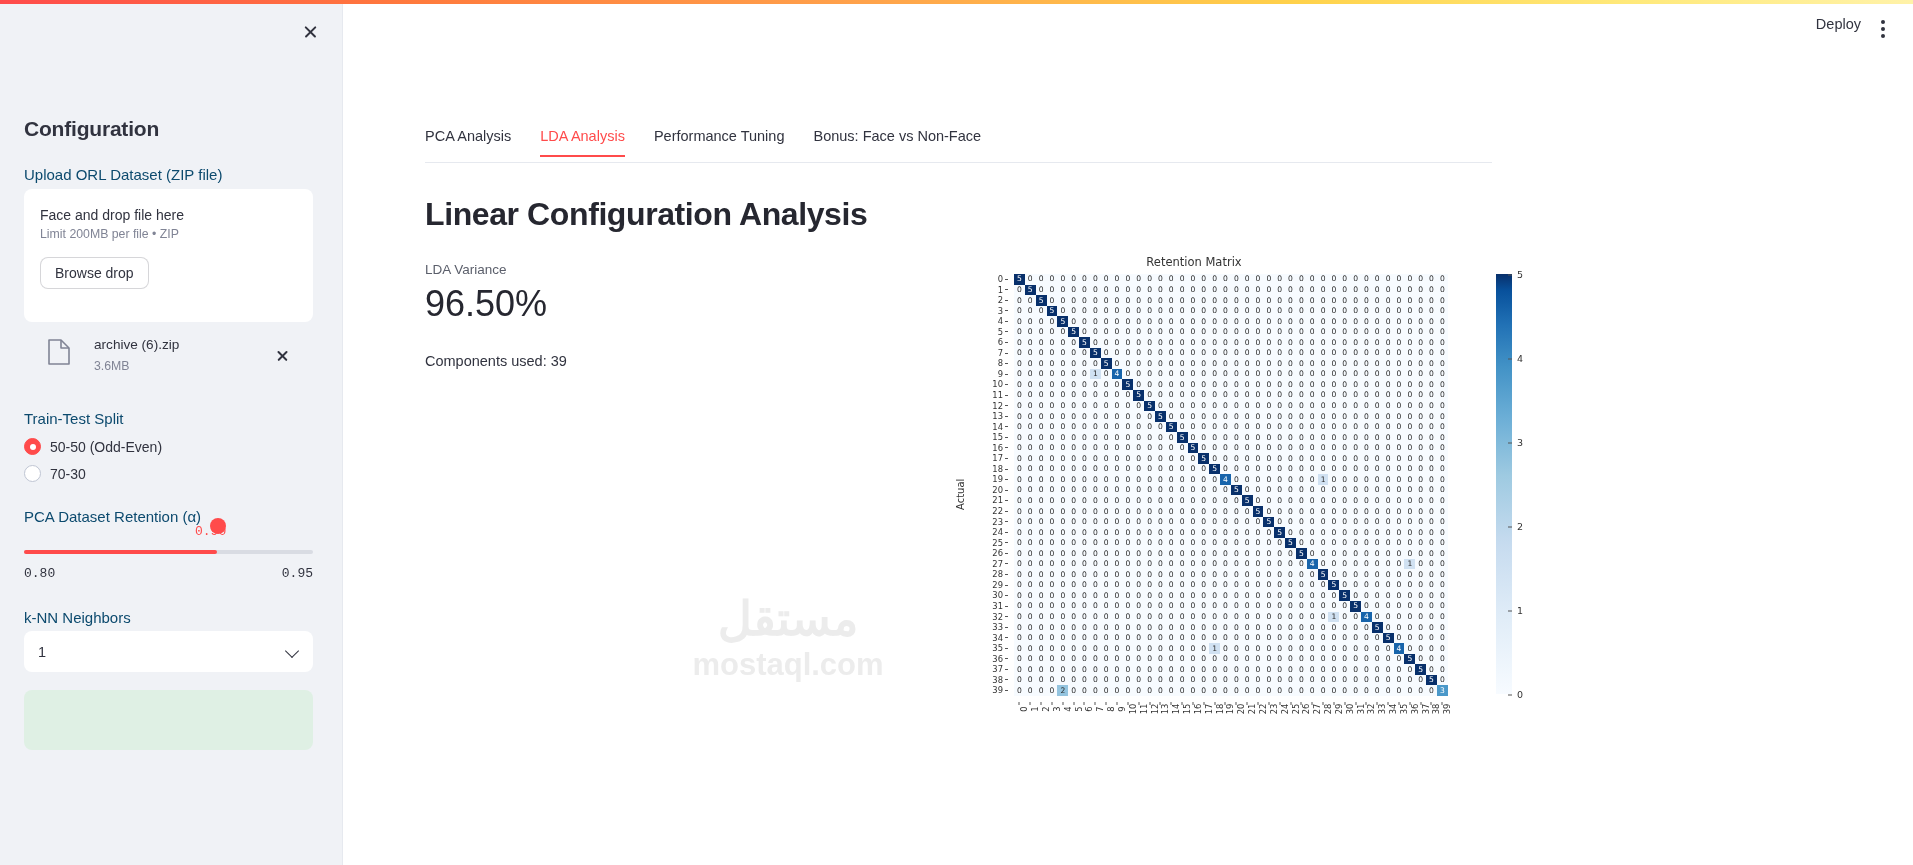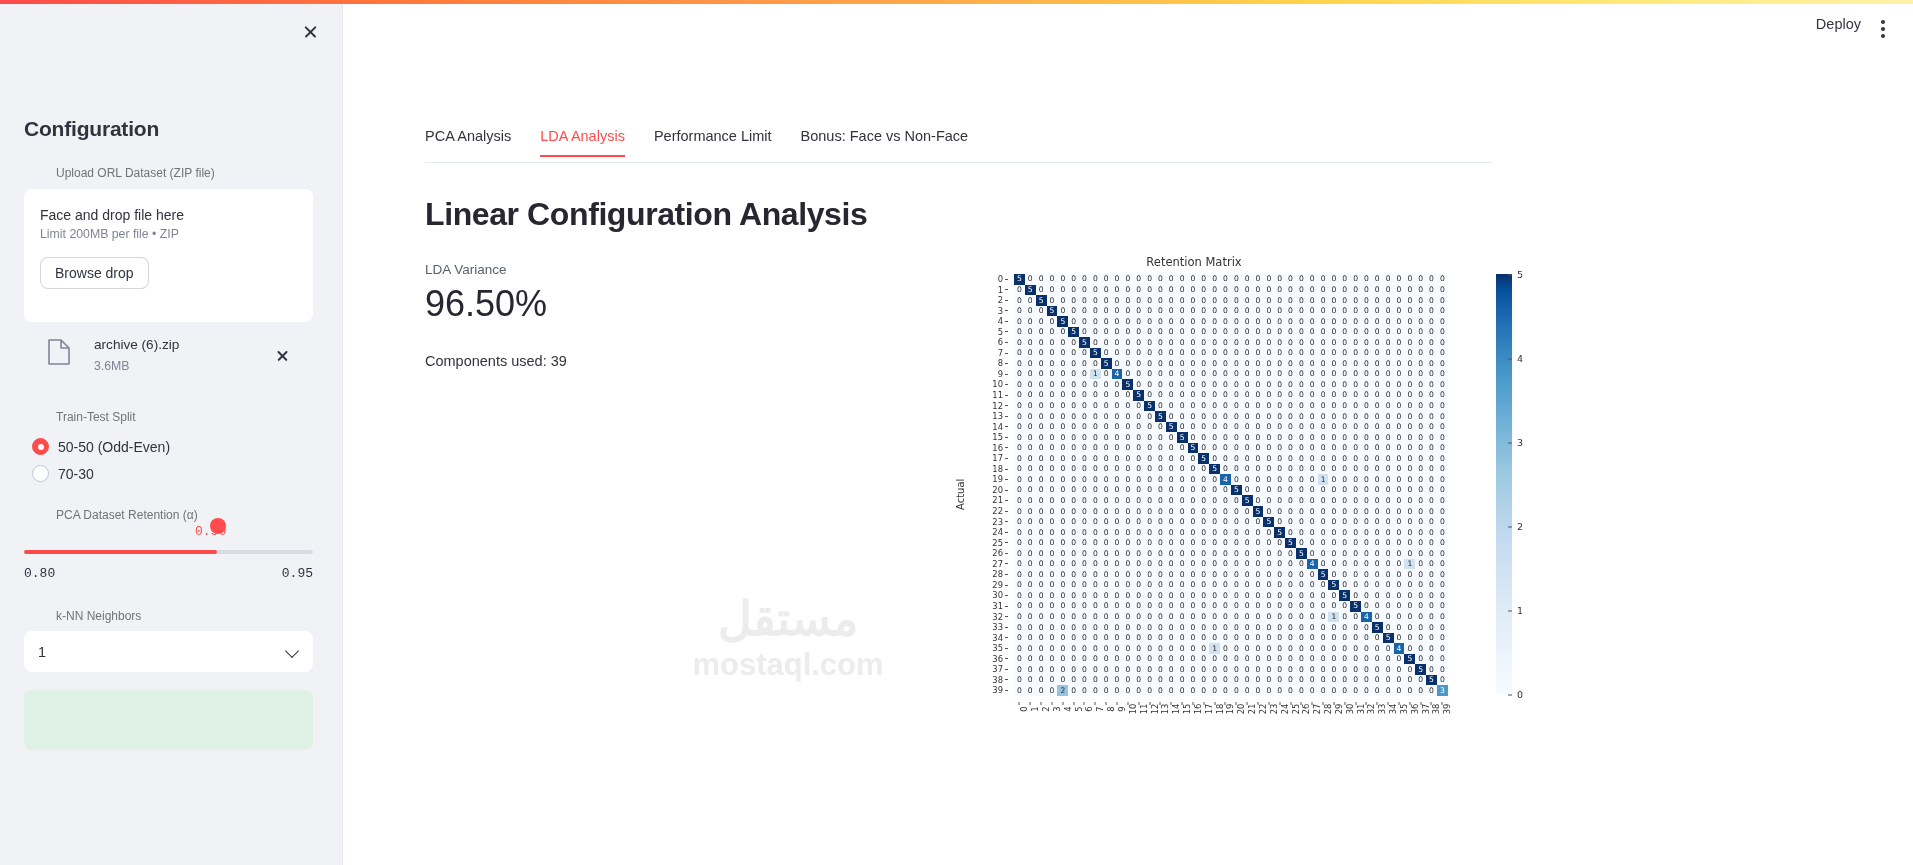--- a/index.html
+++ b/index.html
@@ -35,21 +35,21 @@
     content:""; position:absolute; left:0; top:7px; width:15px; height:1.6px;
     background:#31333f; border-radius:1px;
   }
   .xglyph:before { transform: rotate(45deg); }
   .xglyph:after  { transform: rotate(-45deg); }
   .sb-title {
     position: absolute; top: 117px; left: 24px;
     font-size: 21px; font-weight: 700; color: #31333f; letter-spacing: -.2px;
   }
   .sb-label {
-    font-size: 12px; color: #737373; line-height: 1.5; margin-left: 32px;
+    font-size: 15px; color: #0c4a6e; line-height: 1.5;
   }
   .lbl-upload { position: absolute; top: 164px; left: 24px; }
 
   .dropzone {
     position: absolute; top: 189px; left: 24px; width: 289px; height: 133px;
     background: #ffffff; border-radius: 8px; padding: 18px 16px;
   }
   .dz-title { font-size: 14px; color: #31333f; font-weight: 400; }
   .dz-sub { font-size: 12.3px; color: #808495; margin-top: 4px; }
   .dz-btn {
@@ -63,21 +63,21 @@
   .filerow { position: absolute; top: 335px; left: 24px; width: 289px; height: 42px; }
   .file-icon { position:absolute; left:24px; top:4px; width:22px; height:26px; }
   .file-name { position:absolute; left:70px; top:2px; font-size:13.6px; color:#31333f; }
   .file-size { position:absolute; left:70px; top:24px; font-size:12.3px; color:#808495; }
   .file-x { position:absolute; right:22px; top:11px; width:18px; height:18px; cursor:pointer;
             display:flex; align-items:center; justify-content:center; }
   .file-x .xglyph { width:13px; height:13px; }
   .file-x .xglyph:before,.file-x .xglyph:after{ width:13px; top:6px; }
 
   .lbl-split { position: absolute; top: 408px; left: 24px; }
-  .radio-row { position:absolute; left:32px; display:flex; align-items:center; cursor:pointer; }
+  .radio-row { position:absolute; left:24px; display:flex; align-items:center; cursor:pointer; }
   .r1 { top: 438px; } .r2 { top: 465px; }
   .radio {
     width: 17px; height: 17px; border-radius: 50%;
     border: 1px solid #bfc5d3; background: #fff; margin-right: 9px;
     display:flex; align-items:center; justify-content:center; flex: 0 0 auto;
   }
   .radio.on { background: #ff4b4b; border-color: #ff4b4b; }
   .radio.on:after { content:""; width:6px; height:6px; border-radius:50%; background:#fff; }
   .radio-txt { font-size: 14px; color:#31333f; }
 
@@ -308,21 +308,21 @@
       <span></span>
         <span></span>
         <span></span>
     </div>
 
 
     <div class="tabs">
       <div class="tabrow">
         <div class="tab">PCA Analysis</div>
         <div class="tab active">LDA Analysis</div>
-        <div class="tab">Performance Limit</div>
+        <div class="tab">Performance Tuning</div>
         <div class="tab">Bonus: Face vs Non-Face</div>
       </div>
     </div>
     <div class="tabline"></div>
 
     <h2 class="section-title">Linear Configuration Analysis</h2>
     <div class="metric-label">LDA Variance</div>
     <div class="metric-value">96.50%</div>
     <div class="components">Components used: 39</div>
 

